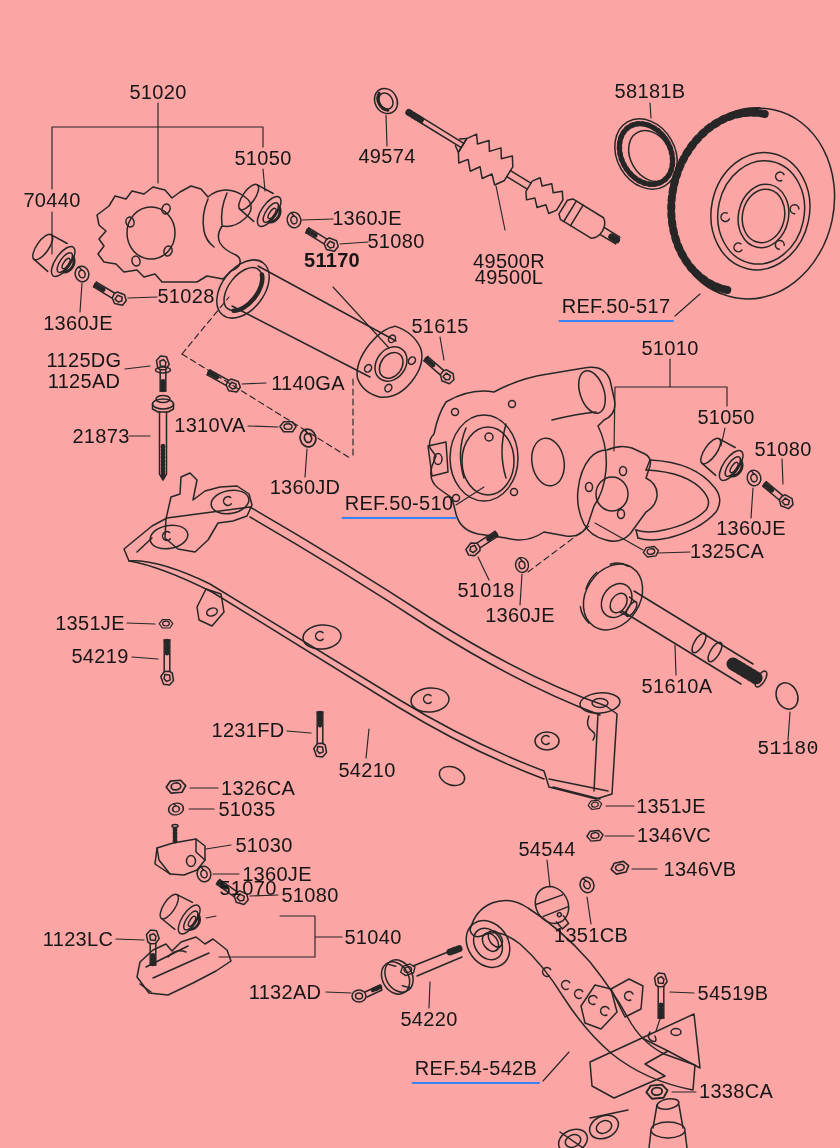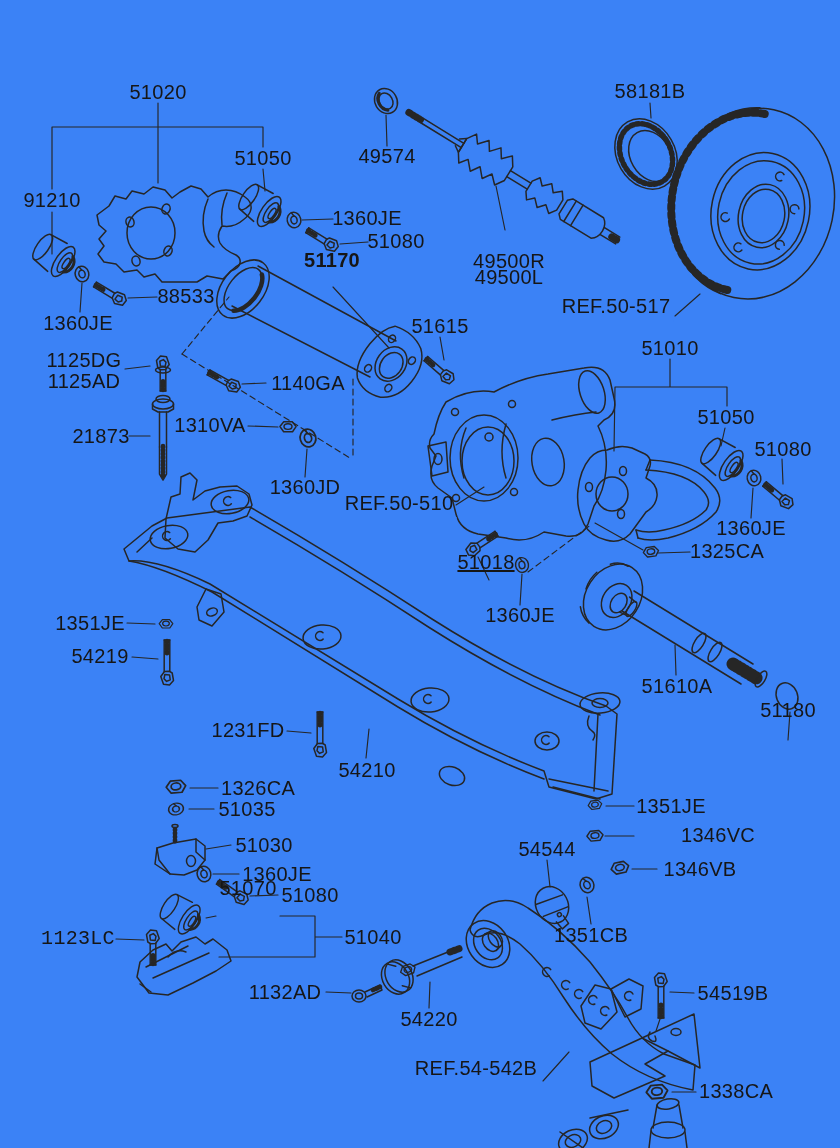--- a/index.html
+++ b/index.html
@@ -1,16 +1,16 @@
 <!DOCTYPE html>
 <html><head>
 <meta charset="utf-8">
 <style>
   html,body{margin:0;padding:0;background:#fff;}
-  .canvas{position:relative;width:840px;height:1148px;background:#3b82f6;overflow:hidden;
+  .canvas{position:relative;width:840px;height:1148px;background:#fca5a5;overflow:hidden;
           font-family:"Liberation Sans",sans-serif;}
   .canvas svg{position:absolute;left:0;top:0;}
   #labels-layer{position:absolute;left:0;top:0;width:100%;height:100%;pointer-events:none;}
   .part-label{position:absolute;transform:translate(-50%,-50%);font-size:20px;line-height:1;
               color:#161616;white-space:nowrap;letter-spacing:.3px;}
   .part-label.ul{border-bottom:2px solid #3b82f6;padding:0 3px 4px 3px;}
   
   .art{stroke:#262626;stroke-width:1.5;fill:none;stroke-linecap:round;stroke-linejoin:round;}
   .thin{stroke-width:1.15;}
   .dash{stroke-width:1.15;stroke-dasharray:6,4;}
@@ -403,64 +403,64 @@
     <path d="M591,924 L587,897"></path>
     <path d="M694,993 L670,992"></path>
     <path d="M696,1092 L672,1092"></path>
     <path d="M543,1081 L569,1052"></path>
   </g>
 </svg>
 
 <div id="labels-layer">
       <div class="part-label" style="left: 158px; top: 92px; color: rgb(22, 22, 22);">51020</div>
       <div class="part-label" style="left: 263px; top: 158px; color: rgb(22, 22, 22);">51050</div>
-      <div class="part-label" style="left: 52px; top: 200px; color: rgb(22, 22, 22);">91210</div>
+      <div class="part-label" style="left: 52px; top: 200px; color: rgb(22, 22, 22);">70440</div>
       <div class="part-label" style="left: 367px; top: 218px; color: rgb(22, 22, 22);">1360JE</div>
       <div class="part-label" style="left: 396px; top: 241px; color: rgb(22, 22, 22);">51080</div>
-      <div class="part-label" style="left: 186px; top: 296px; color: rgb(22, 22, 22);">88533</div>
+      <div class="part-label" style="left: 186px; top: 296px; color: rgb(22, 22, 22);">51028</div>
       <div class="part-label" style="left: 78px; top: 323px; color: rgb(22, 22, 22);">1360JE</div>
       <div class="part-label" style="left: 387px; top: 156px; color: rgb(22, 22, 22);">49574</div>
       <div class="part-label" style="left: 509px; top: 241px; color: rgb(22, 22, 22); margin-top: 36px;">49500L</div>
       <div class="part-label" style="left: 509px; top: 261px; color: rgb(22, 22, 22);">49500R</div>
       <div class="part-label" style="left: 650px; top: 91px; color: rgb(22, 22, 22);">58181B</div>
       <div class="part-label ul" style="left: 616px; top: 309px; color: rgb(22, 22, 22);">REF.50-517</div>
       <div class="part-label" style="left: 332px; top: 260px; color: rgb(22, 22, 22); font-weight: bold;">51170</div>
       <div class="part-label" style="left: 440px; top: 326px; color: rgb(22, 22, 22);">51615</div>
       <div class="part-label" style="left: 84px; top: 360px; color: rgb(22, 22, 22);">1125DG</div>
       <div class="part-label" style="left: 84px; top: 381px; color: rgb(22, 22, 22); text-align: center;">1125AD</div>
       <div class="part-label" style="left: 308px; top: 383px; color: rgb(22, 22, 22);">1140GA</div>
       <div class="part-label" style="left: 101px; top: 436px; color: rgb(22, 22, 22);">21873</div>
       <div class="part-label" style="left: 210px; top: 425px; color: rgb(22, 22, 22);">1310VA</div>
       <div class="part-label" style="left: 305px; top: 487px; color: rgb(22, 22, 22);">1360JD</div>
       <div class="part-label ul" style="left: 399px; top: 506px; color: rgb(22, 22, 22);">REF.50-510</div>
       <div class="part-label" style="left: 670px; top: 348px; color: rgb(22, 22, 22);">51010</div>
       <div class="part-label" style="left: 726px; top: 417px; color: rgb(22, 22, 22);">51050</div>
       <div class="part-label" style="left: 783px; top: 449px; color: rgb(22, 22, 22);">51080</div>
       <div class="part-label" style="left: 751px; top: 528px; color: rgb(22, 22, 22);">1360JE</div>
       <div class="part-label" style="left: 727px; top: 551px; color: rgb(22, 22, 22);">1325CA</div>
-      <div class="part-label" style="left: 486px; top: 562px; color: rgb(22, 22, 22); text-decoration: underline;">51018</div>
+      <div class="part-label" style="left: 486px; top: 590px; color: rgb(22, 22, 22);">51018</div>
       <div class="part-label" style="left: 520px; top: 615px; color: rgb(22, 22, 22);">1360JE</div>
       <div class="part-label" style="left: 677px; top: 686px; color: rgb(22, 22, 22);">51610A</div>
-      <div class="part-label" style="left: 788px; top: 710px; color: rgb(22, 22, 22);">51180</div>
+      <div class="part-label" style="left: 788px; top: 749px; color: rgb(22, 22, 22); font-family: Liberation Mono, monospace;">51180</div>
       <div class="part-label" style="left: 90px; top: 623px; color: rgb(22, 22, 22);">1351JE</div>
       <div class="part-label" style="left: 100px; top: 656px; color: rgb(22, 22, 22);">54219</div>
       <div class="part-label" style="left: 248px; top: 730px; color: rgb(22, 22, 22);">1231FD</div>
       <div class="part-label" style="left: 367px; top: 770px; color: rgb(22, 22, 22);">54210</div>
       <div class="part-label" style="left: 258px; top: 788px; color: rgb(22, 22, 22);">1326CA</div>
       <div class="part-label" style="left: 247px; top: 809px; color: rgb(22, 22, 22);">51035</div>
       <div class="part-label" style="left: 264px; top: 845px; color: rgb(22, 22, 22);">51030</div>
       <div class="part-label" style="left: 277px; top: 874px; color: rgb(22, 22, 22);">1360JE</div>
       <div class="part-label" style="left: 310px; top: 895px; color: rgb(22, 22, 22);">51080</div>
       <div class="part-label" style="left: 248px; top: 888px; color: rgb(22, 22, 22); text-align: center;">51070</div>
       <div class="part-label" style="left: 373px; top: 937px; color: rgb(22, 22, 22);">51040</div>
-      <div class="part-label" style="left: 78px; top: 939px; color: rgb(22, 22, 22); font-family: Liberation Mono, monospace;">1123LC</div>
+      <div class="part-label" style="left: 78px; top: 939px; color: rgb(22, 22, 22);">1123LC</div>
       <div class="part-label" style="left: 285px; top: 992px; color: rgb(22, 22, 22);">1132AD</div>
       <div class="part-label" style="left: 429px; top: 1019px; color: rgb(22, 22, 22);">54220</div>
       <div class="part-label" style="left: 671px; top: 806px; color: rgb(22, 22, 22);">1351JE</div>
-      <div class="part-label" style="left: 674px; top: 835px; color: rgb(22, 22, 22); margin-left: 44px;">1346VC</div>
+      <div class="part-label" style="left: 674px; top: 835px; color: rgb(22, 22, 22);">1346VC</div>
       <div class="part-label" style="left: 700px; top: 869px; color: rgb(22, 22, 22);">1346VB</div>
       <div class="part-label" style="left: 547px; top: 849px; color: rgb(22, 22, 22);">54544</div>
       <div class="part-label" style="left: 591px; top: 935px; color: rgb(22, 22, 22); text-align: center;">1351CB</div>
       <div class="part-label" style="left: 733px; top: 993px; color: rgb(22, 22, 22);">54519B</div>
       <div class="part-label ul" style="left: 476px; top: 1071px; color: rgb(22, 22, 22);">REF.54-542B</div>
       <div class="part-label" style="left: 736px; top: 1091px; color: rgb(22, 22, 22);">1338CA</div>
     </div>
 </div>
 
 </body></html>

